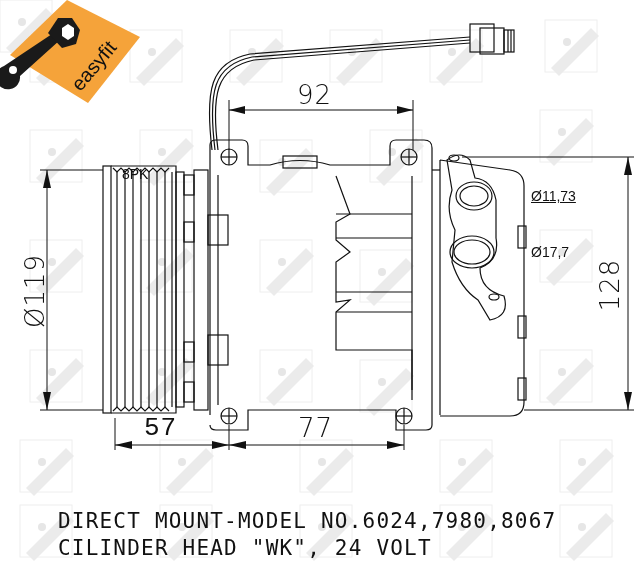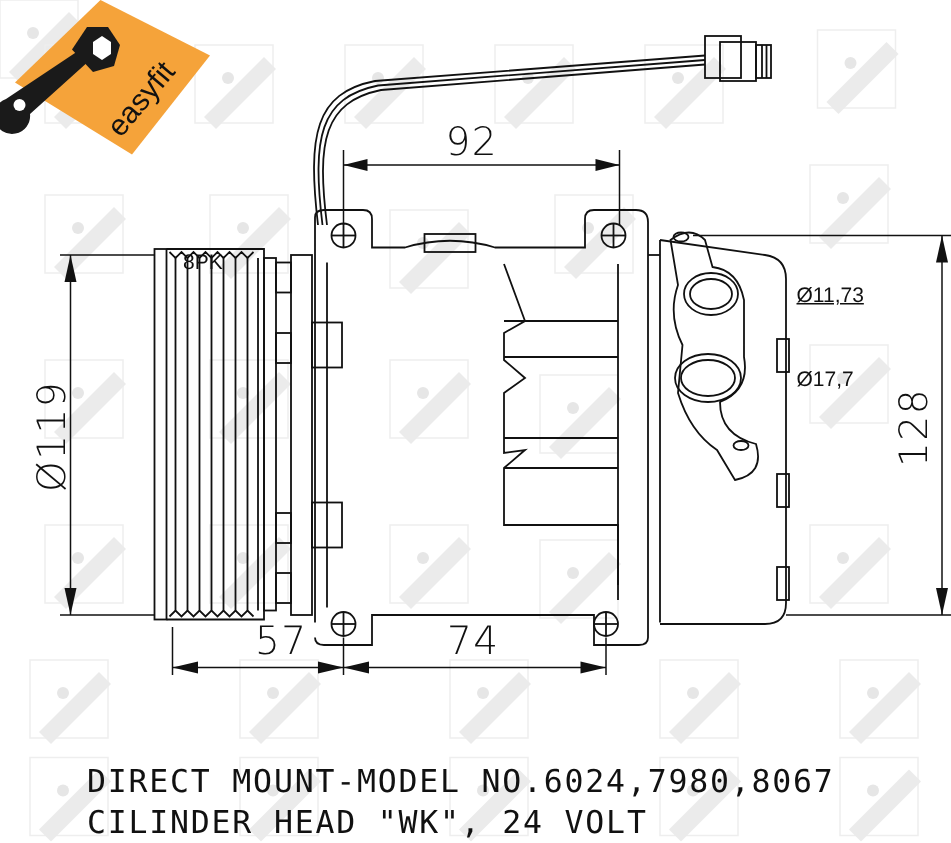--- a/index.html
+++ b/index.html
@@ -174,17 +174,17 @@
 
   <text x="10" y="0" fill="#111" font-size="20" font-family="Liberation Sans, sans-serif" transform="translate(74,100) rotate(-50)">easyfit</text>
 </svg>
 
 <div class="lbl dim" style="left:297px;top:80px;">92</div>
 <div class="lbl small" style="left:122px;top:124px;margin-top:42px;">8PK</div>
 <div class="lbl dim vert" style="left:-2px;top:276px;">Ø119</div>
 <div class="lbl small" style="left:531px;top:188px;text-decoration:underline;">Ø11,73</div>
 <div class="lbl small" style="left:531px;top:244px;">Ø17,7</div>
 <div class="lbl dim vert" style="left:584px;top:270px;">128</div>
-<div class="lbl dim" style="left:170px;top:413px;">57</div>
-<div class="lbl dim" style="left:298px;top:413px;">74</div>
+<div class="lbl dim" style="left:144px;top:413px;font-family:Liberation Mono, monospace;">57</div>
+<div class="lbl dim" style="left:298px;top:413px;">77</div>
 
 <div class="caption" style="top:509px;">DIRECT MOUNT-MODEL NO.6024,7980,8067</div>
 <div class="caption" style="top:536px;">CILINDER HEAD "WK", 24 VOLT</div>
 
 </body></html>

